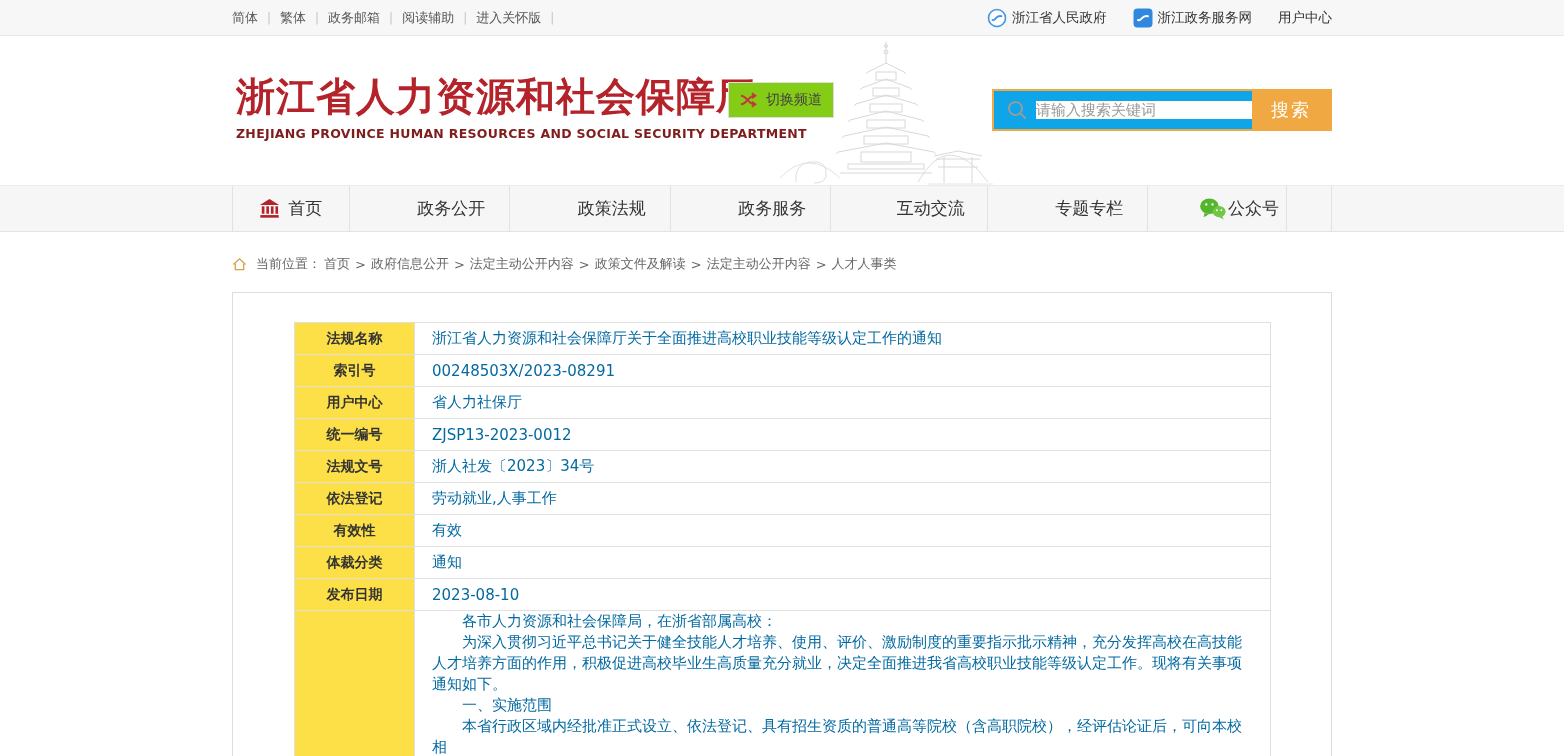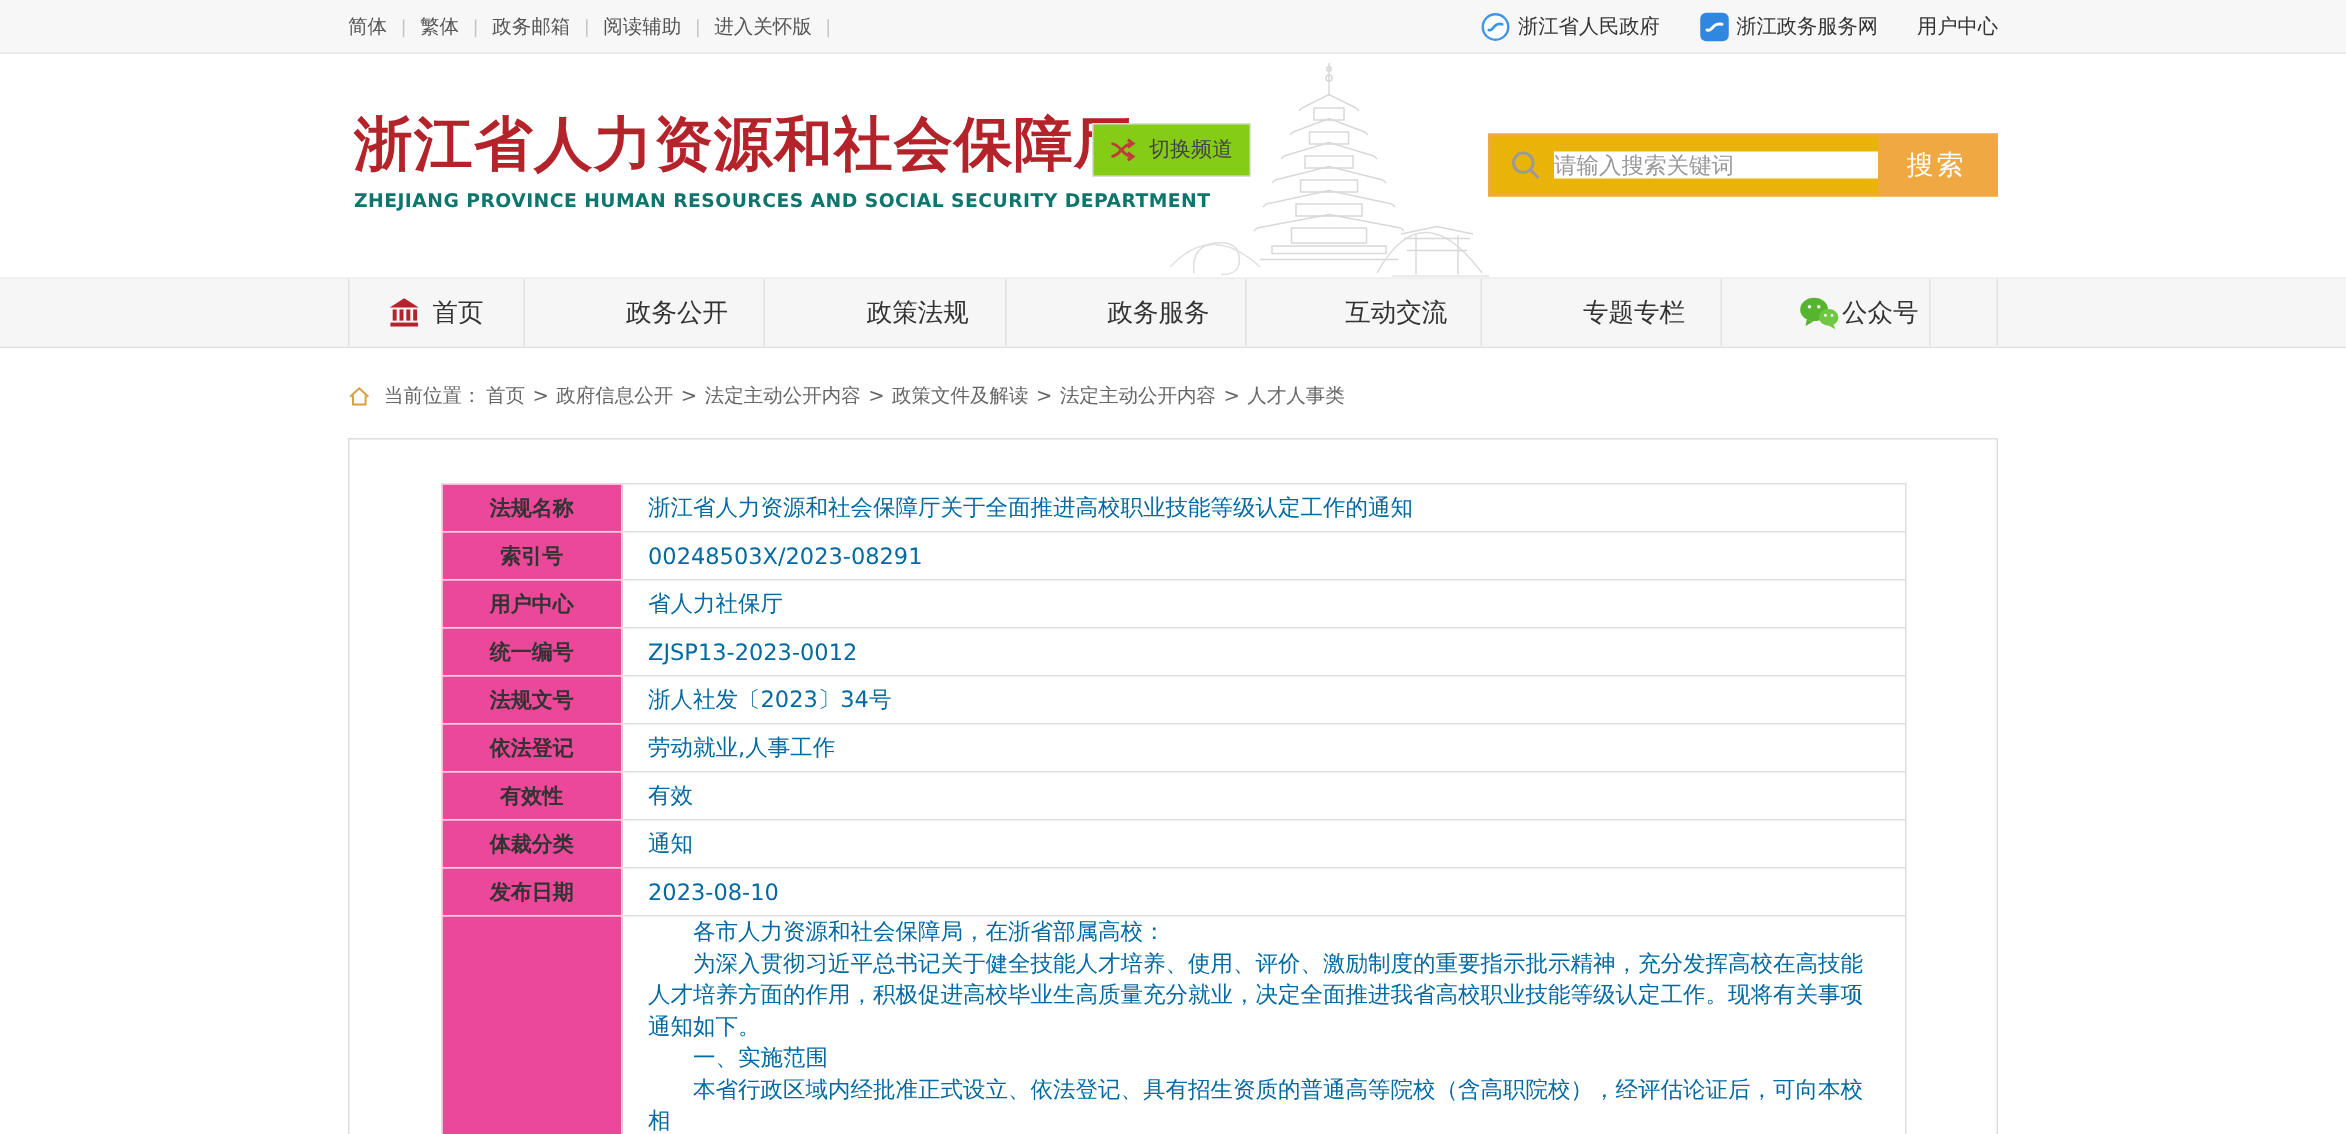--- a/index.html
+++ b/index.html
@@ -15,26 +15,26 @@
   .tb-sep { color:#c5c5c5; margin:0 9px; font-size:12px; }
   .topbar-right { display:flex; align-items:center; gap:26px; font-size:13.5px; color:#333; }
   .gov-link { display:flex; align-items:center; gap:5px; cursor:pointer; }
 
   
   .header { height:149px; background:#fff; }
   .header .container { height:149px; }
   .logo { position:absolute; left:4px; top:38px; }
   .logo-cn { font-family:"DejaVu Serif","Liberation Serif",serif; font-weight:bold;
              font-size:39px; color:#b5232a; letter-spacing:1px; line-height:44px; }
-  .logo-en { margin-top:8px; font-size:12.5px; font-weight:bold; color:#0f766e; letter-spacing:0.3px; }
+  .logo-en { margin-top:8px; font-size:12.5px; font-weight:bold; color:#7f1d1d; letter-spacing:0.3px; }
   .switch-btn { position:absolute; left:496px; top:46px; display:inline-flex; align-items:center; gap:7px;
                 background:#84cc16; border:1px solid #ddd; padding:8px 11px; font-size:14px; color:#444; cursor:pointer; }
   .pagoda { position:absolute; left:546px; top:0; width:222px; height:149px; pointer-events:none; }
   .searchbox { position:absolute; right:0; top:53px; width:340px; height:42px;
-               border:2px solid #f0a942; display:flex; align-items:center; background:#eab308; }
+               border:2px solid #f0a942; display:flex; align-items:center; background:#0ea5e9; }
   .search-icon-wrap { padding:0 8px 0 12px; display:flex; align-items:center; }
   .searchbox input { flex:1; border:none; outline:none; font-size:15px; color:#333; min-width:0;
                      font-family:"DejaVu Sans","Liberation Sans",sans-serif; }
   .searchbox input::placeholder { color:#999; }
   .search-btn { width:78px; height:100%; background:#f0a942; color:#fff; border:none;
                 font-size:18px; cursor:pointer; letter-spacing:2px; }
 
   
   .nav { height:47px; background:#f6f6f6; border-top:1px solid #ececec; border-bottom:1px solid #e3e3e3; }
   .nav .container { display:flex; height:45px; }
@@ -48,21 +48,21 @@
   .breadcrumb { margin-top:23px; }
   .breadcrumb .container { display:flex; align-items:center; font-size:13px; color:#666; gap:3px; }
   .crumb { color:#666; text-decoration:none; cursor:pointer; }
   .crumb-sep { color:#666; margin:0 2px; }
   .crumb-prefix { margin-left:6px; }
 
   
   .main-box { width:1100px; margin:19px auto 0; border:1px solid #ddd; background:#fff;
               height:600px; padding:29px 61px 0; }
   table.doc { width:977px; border-collapse:collapse; table-layout:fixed; }
-  table.doc th { width:120px; background:#ec4899; border:1px solid #e0e0e0; font-size:14px;
+  table.doc th { width:120px; background:#fde047; border:1px solid #e0e0e0; font-size:14px;
                  font-weight:bold; color:#333; height:32px; text-align:center; }
   table.doc td { border:1px solid #e0e0e0; font-size:15px; color:#0369a1; padding:0 17px; height:32px; }
   td.content-cell { padding:11px 17px 20px; line-height:21px; font-size:14px; }
   td.content-cell p { text-indent:2em; margin:0; }
 
   .icon { display:inline-flex; align-items:center; }
 </style>
 </head>
 <body>
 

